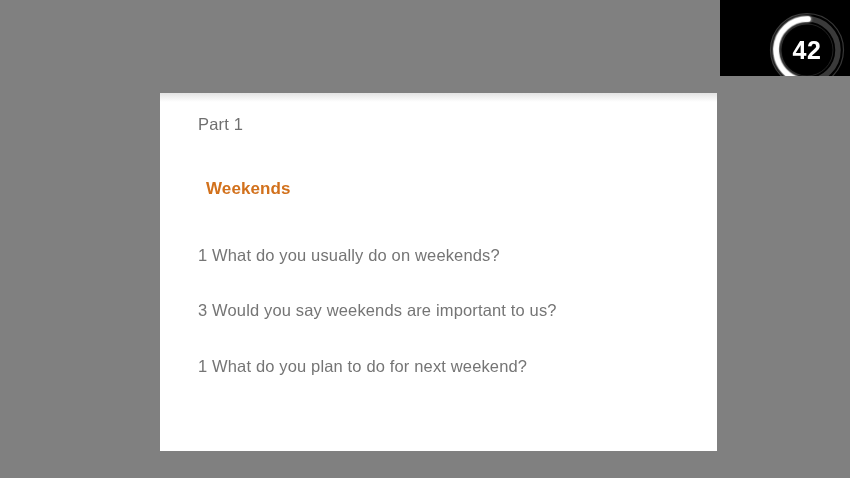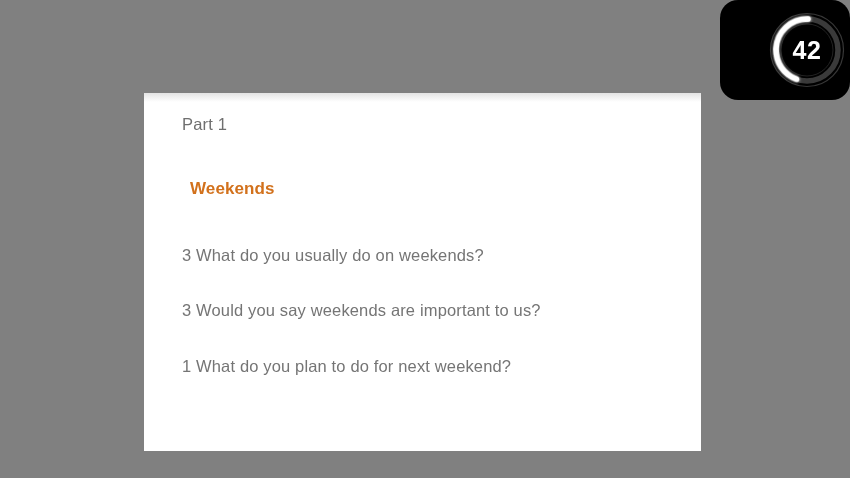--- a/index.html
+++ b/index.html
@@ -18,21 +18,21 @@
   
   #stage {
     position: absolute;
     inset: 0;
     background: #808080;
   }
 
   
   #content-card {
     position: absolute;
-    left: 144px;
+    left: 160px;
     top: 93px;
     width: 557px;
     height: 358px;
     background: #ffffff;
     overflow: hidden;
   }
   #card-top-strip {
     position: absolute;
     left: 0;
     top: 0;
@@ -82,24 +82,23 @@
   .question-item.q1 { padding-top: 42px; }
   .question-item.q2 { padding-top: 39px; }
   .question-item.q3 { padding-top: 39px; }
 
   
   #badge-panel {
     position: absolute;
     left: 720px;
     top: 0;
     width: 130px;
-    height: 100px;
+    height: 76px;
     background: #000000;
     overflow: hidden;
-    border-radius: 18px;
   }
   #progress-ring-wrap {
     position: absolute;
     left: 45px;
     top: 8px;
     width: 84px;
     height: 84px;
   }
   #progress-ring-wrap svg {
     display: block;
@@ -132,21 +131,21 @@
 
     <div id="card-top-strip"></div>
 
     <div id="card-body">
 
       <p class="part-label">Part 1</p>
 
       <h2 class="section-heading">Weekends</h2>
 
       <ul class="question-list">
-        <li class="question-item q1">3 What do you usually do on weekends?</li>
+        <li class="question-item q1">1 What do you usually do on weekends?</li>
         <li class="question-item q2">3 Would you say weekends are important to us?</li>
         <li class="question-item q3">1 What do you plan to do for next weekend?</li>
       </ul>
 
     </div>
   </div>
 
   <div id="badge-panel">
     <div id="progress-ring-wrap">
       <svg viewBox="0 0 84 84">

